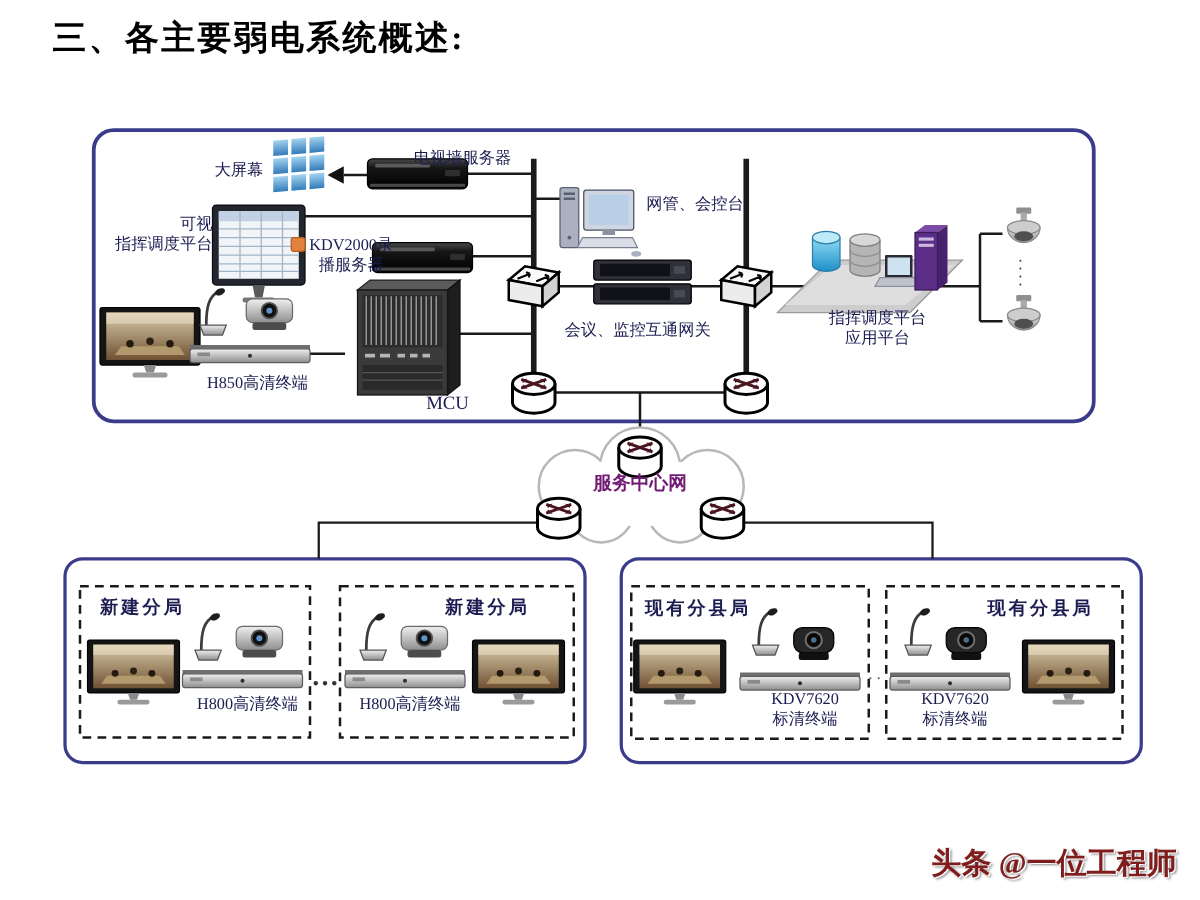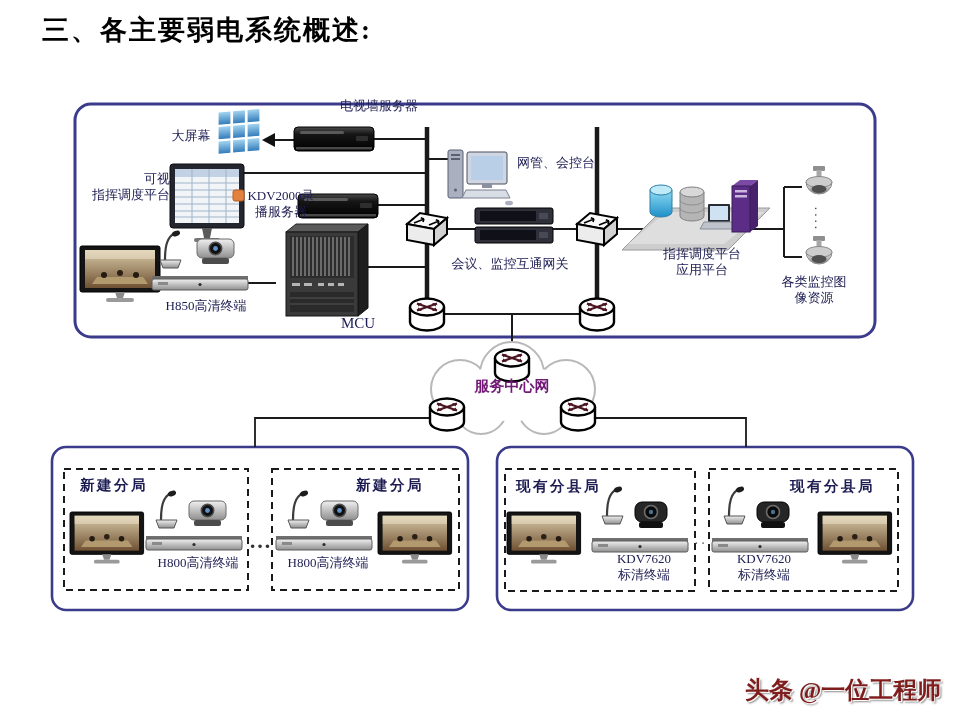--- a/index.html
+++ b/index.html
@@ -316,21 +316,21 @@
 
   <use href="#mic" x="710" y="486"></use>
   <use href="#camDark" x="744" y="500"></use>
   <use href="#terminal" x="700" y="538"></use>
   <use href="#tv" x="806" y="512" transform="translate(806,512) scale(0.92) translate(-806,-512)"></use>
 </svg>
 
 <div class="title">三、各主要弱电系统概述:</div>
 
 <div class="lbl" style="left:155px;top:128px;width:48px;">大屏幕</div>
-<div class="lbl" style="left:310px;top:98px;width:96px;text-align:right;">电视墙服务器</div>
+<div class="lbl" style="left:310px;top:118px;width:96px;">电视墙服务器</div>
 
 <div class="lbl block" style="left:70px;top:171px;width:88px;text-align:right;">
   <div>可视</div>
   <div>指挥调度平台</div>
 </div>
 
 <div class="lbl block" style="left:228px;top:188px;width:82px;">
   <div>KDV2000录</div>
   <div>播服务器</div>
 </div>
@@ -338,24 +338,20 @@
 <div class="lbl" style="left:494px;top:155px;width:100px;">网管、会控台</div>
 <div class="lbl" style="left:144px;top:298px;width:100px;">H850高清终端</div>
 <div class="lbl" style="left:318px;top:314px;width:56px;font-size:15px;">MCU</div>
 <div class="lbl" style="left:428px;top:256px;width:140px;">会议、监控互通网关</div>
 
 <div class="lbl block" style="left:636px;top:246px;width:108px;">
   <div>指挥调度平台</div>
   <div>应用平台</div>
 </div>
 
-<div class="lbl block" style="left:754px;top:274px;width:96px;">
-  <div>各类监控图</div>
-  <div>像资源</div>
-</div>
 
 <div class="dome-dots">····</div>
 
 <div class="cloud-lbl">服务中心网</div>
 
 <div class="branch-title" style="left:68px;top:476px;">新建分局</div>
 <div class="branch-title" style="left:344px;top:476px;">新建分局</div>
 <div class="lbl" style="left:136px;top:555px;width:100px;">H800高清终端</div>
 <div class="lbl" style="left:266px;top:555px;width:100px;">H800高清终端</div>
 <div class="dots-left">…</div>

